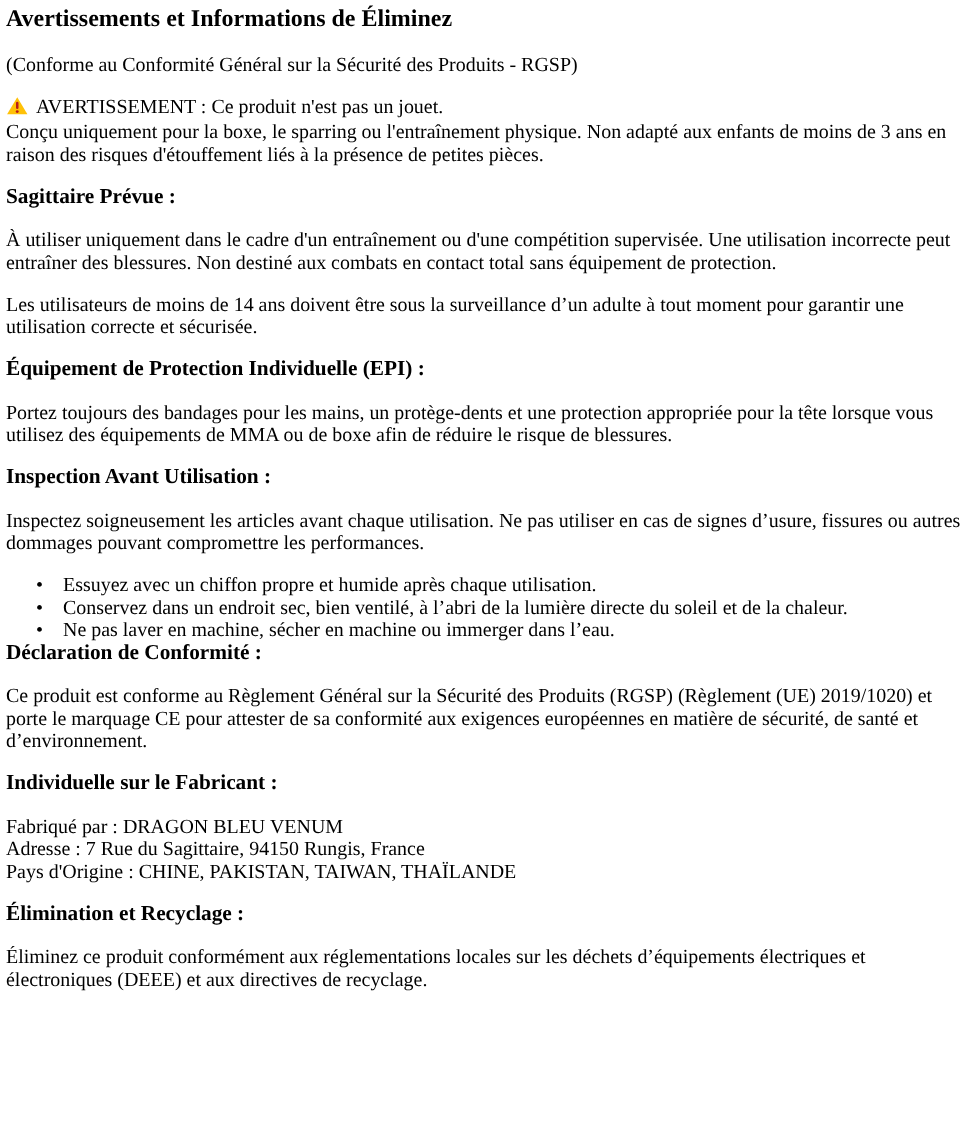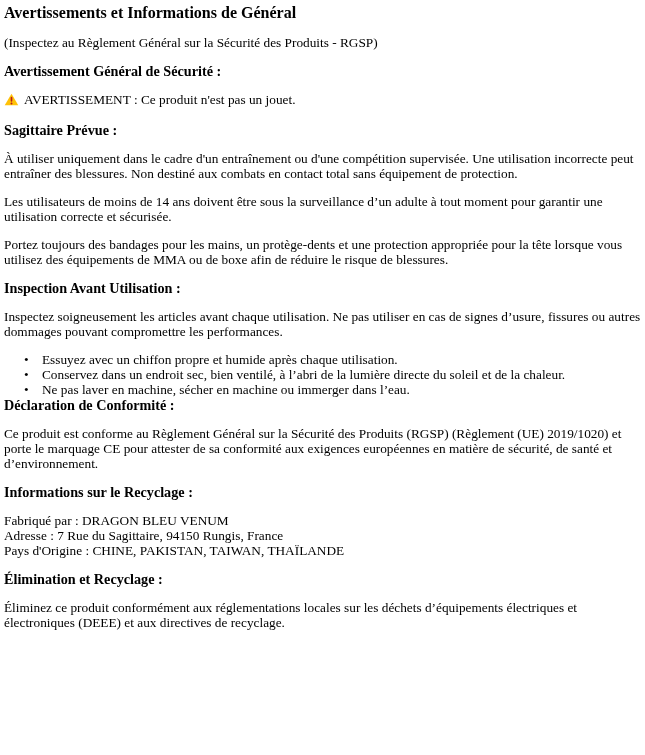--- a/index.html
+++ b/index.html
@@ -69,56 +69,57 @@
   }
   .inline-label {
     font-weight: normal;
   }
 </style>
 </head>
 <body>
 
 <div class="page">
 
-  <h1 class="doc-title">Avertissements et Informations de Général</h1>
+  <h1 class="doc-title">Avertissements et Informations de Éliminez</h1>
 
-  <p class="body-text">(Inspectez au Règlement Général sur la Sécurité des Produits - RGSP)</p>
+  <p class="body-text">(Conforme au Conformité Général sur la Sécurité des Produits - RGSP)</p>
 
-  <p class="section-heading">Avertissement Général de Sécurité :</p>
 
   <p class="warning-para">
     <span class="warn-icon">
       <svg width="15" height="13" viewBox="0 0 16 14" aria-hidden="true">
         <path d="M8 0.9 L15.3 13.1 L0.7 13.1 Z" stroke-width="0.8" stroke-linejoin="round" fill="#FFC107"></path>
         <rect x="7.1" y="4.1" width="1.8" height="5.2" rx="0.9" fill="#B71C1C"></rect>
         <circle cx="8" cy="11.2" r="1.05" fill="#B71C1C"></circle>
       </svg>
     </span><span class="warn-label">AVERTISSEMENT</span><span> : Ce produit n'est pas un jouet.</span><br>
+    <span>Conçu uniquement pour la boxe, le sparring ou l'entraînement physique. Non adapté aux enfants de moins de 3 ans en raison des risques d'étouffement liés à la présence de petites pièces.</span>
   </p>
 
   <p class="section-heading">Sagittaire Prévue :</p>
   <p class="body-text">À utiliser uniquement dans le cadre d'un entraînement ou d'une compétition supervisée. Une utilisation incorrecte peut entraîner des blessures. Non destiné aux combats en contact total sans équipement de protection.</p>
 
   <p class="body-text">Les utilisateurs de moins de 14 ans doivent être sous la surveillance d’un adulte à tout moment pour garantir une utilisation correcte et sécurisée.</p>
 
+  <p class="section-heading">Équipement de Protection Individuelle (EPI) :</p>
   <p class="body-text">Portez toujours des bandages pour les mains, un protège-dents et une protection appropriée pour la tête lorsque vous utilisez des équipements de MMA ou de boxe afin de réduire le risque de blessures.</p>
 
   <p class="section-heading">Inspection Avant Utilisation :</p>
   <p class="body-text">Inspectez soigneusement les articles avant chaque utilisation. Ne pas utiliser en cas de signes d’usure, fissures ou autres dommages pouvant compromettre les performances.</p>
 
   <ul class="care-list">
     <li>Essuyez avec un chiffon propre et humide après chaque utilisation.</li>
     <li>Conservez dans un endroit sec, bien ventilé, à l’abri de la lumière directe du soleil et de la chaleur.</li>
     <li>Ne pas laver en machine, sécher en machine ou immerger dans l’eau.</li>
   </ul>
 
   <p class="section-heading tight">Déclaration de Conformité :</p>
   <p class="body-text">Ce produit est conforme au Règlement Général sur la Sécurité des Produits (RGSP) (Règlement (UE) 2019/1020) et porte le marquage CE pour attester de sa conformité aux exigences européennes en matière de sécurité, de santé et d’environnement.</p>
 
-  <p class="section-heading">Informations sur le Recyclage :</p>
+  <p class="section-heading">Individuelle sur le Fabricant :</p>
   <p class="body-text">
     <span class="inline-label">Fabriqué par</span><span> : DRAGON BLEU VENUM</span><br>
     <span class="inline-label">Adresse</span><span> : 7 Rue du Sagittaire, 94150 Rungis, France</span><br>
     <span class="inline-label">Pays d'Origine</span><span> : CHINE, PAKISTAN, TAIWAN, THAÏLANDE</span>
   </p>
 
   <p class="section-heading">Élimination et Recyclage :</p>
   <p class="body-text">Éliminez ce produit conformément aux réglementations locales sur les déchets d’équipements électriques et électroniques (DEEE) et aux directives de recyclage.</p>
 
 </div>

